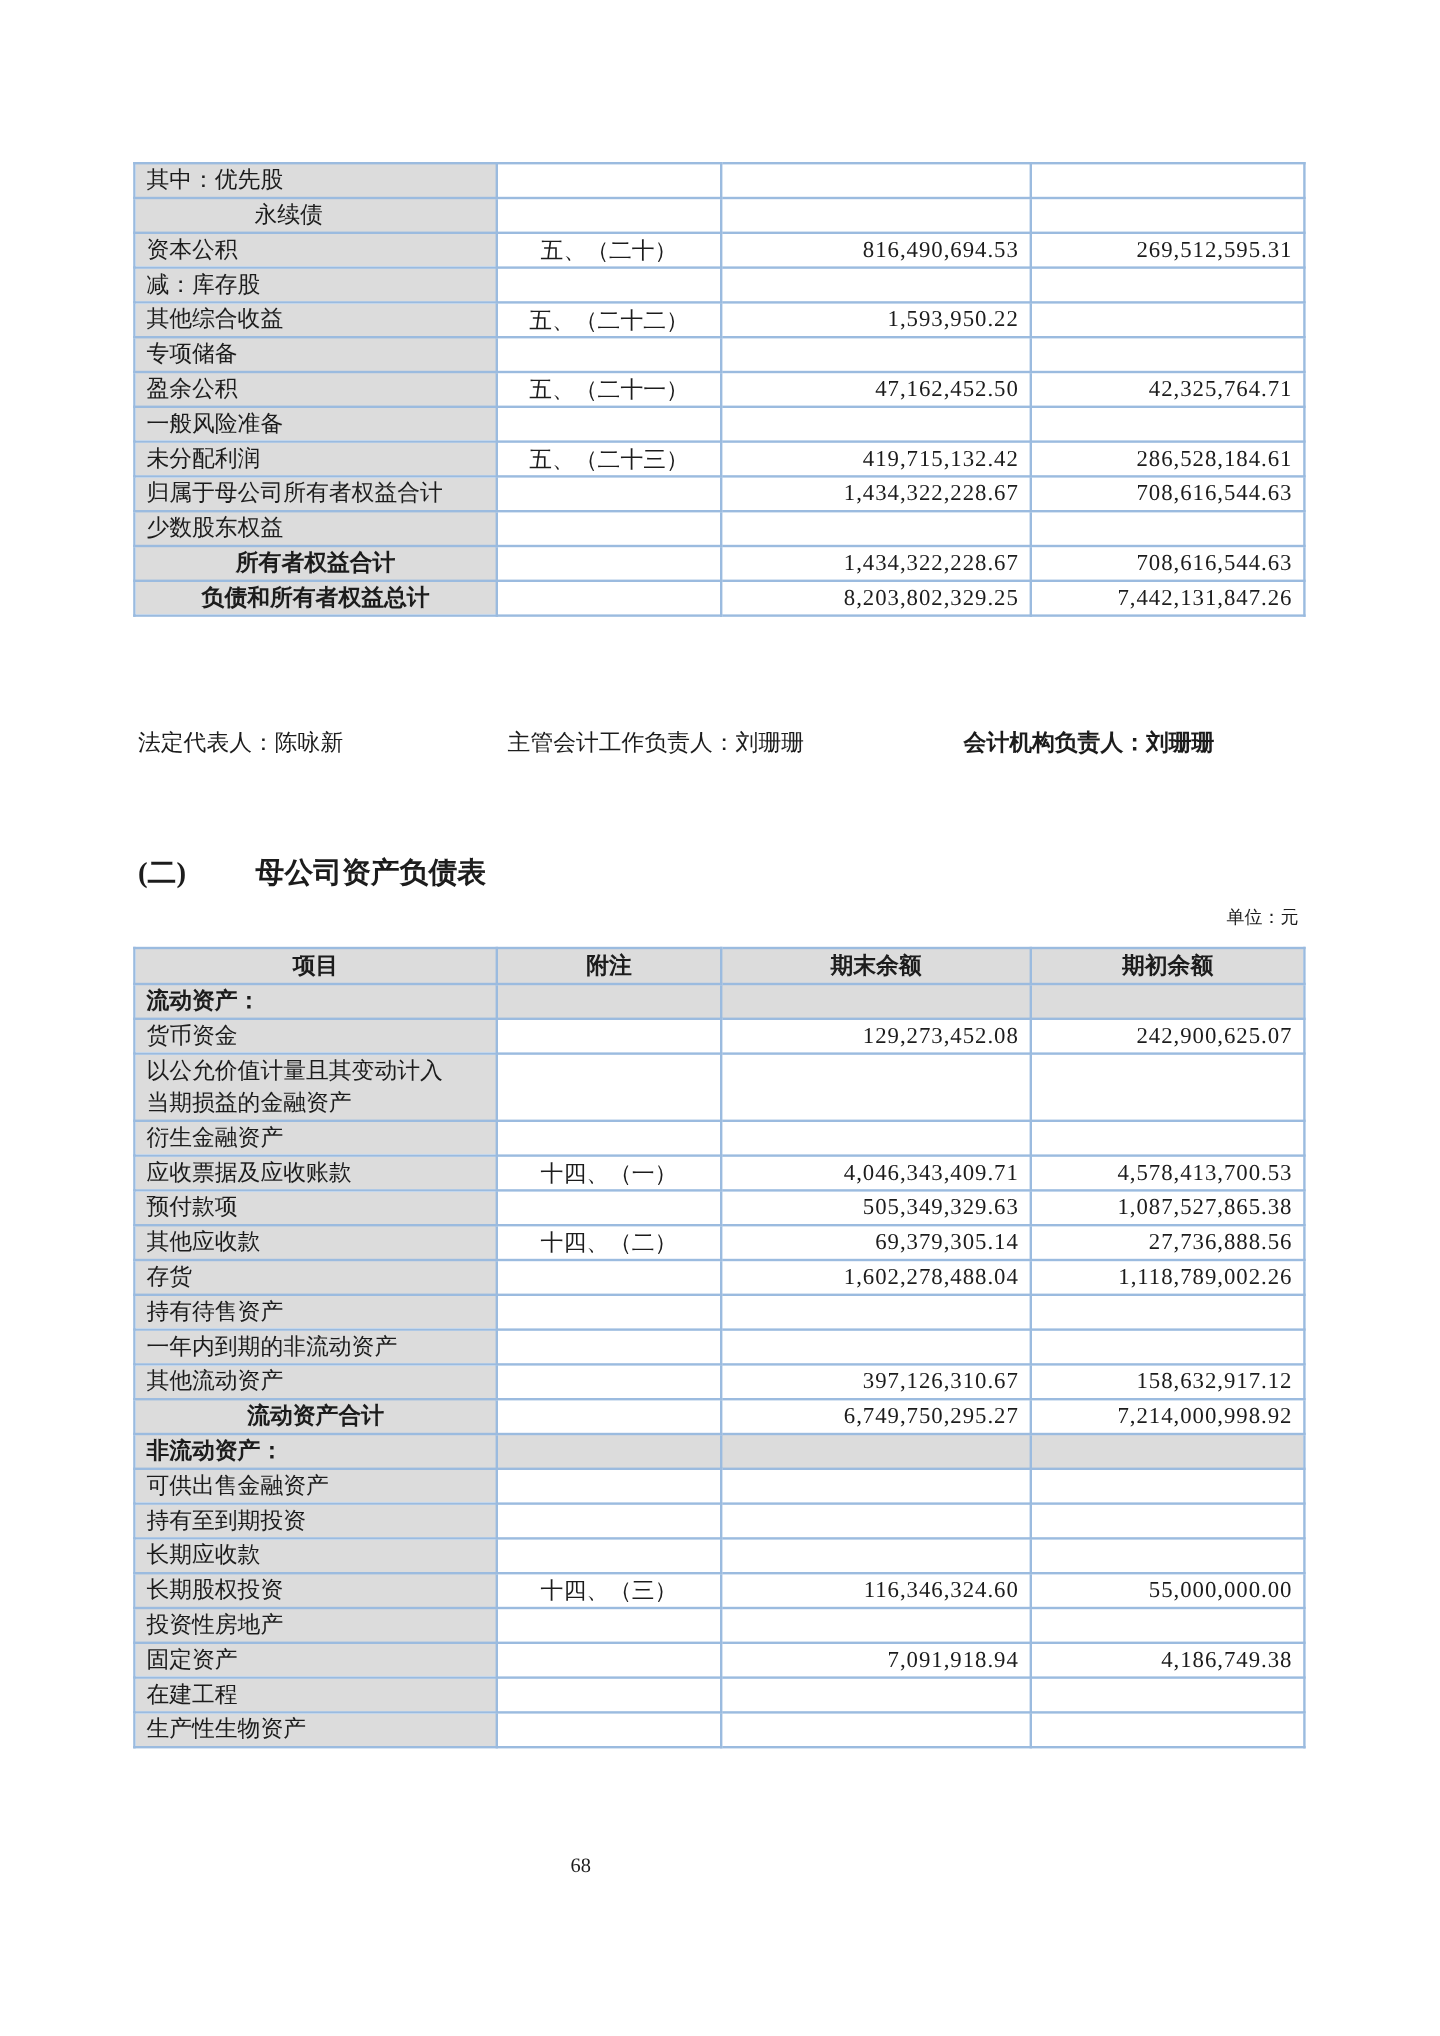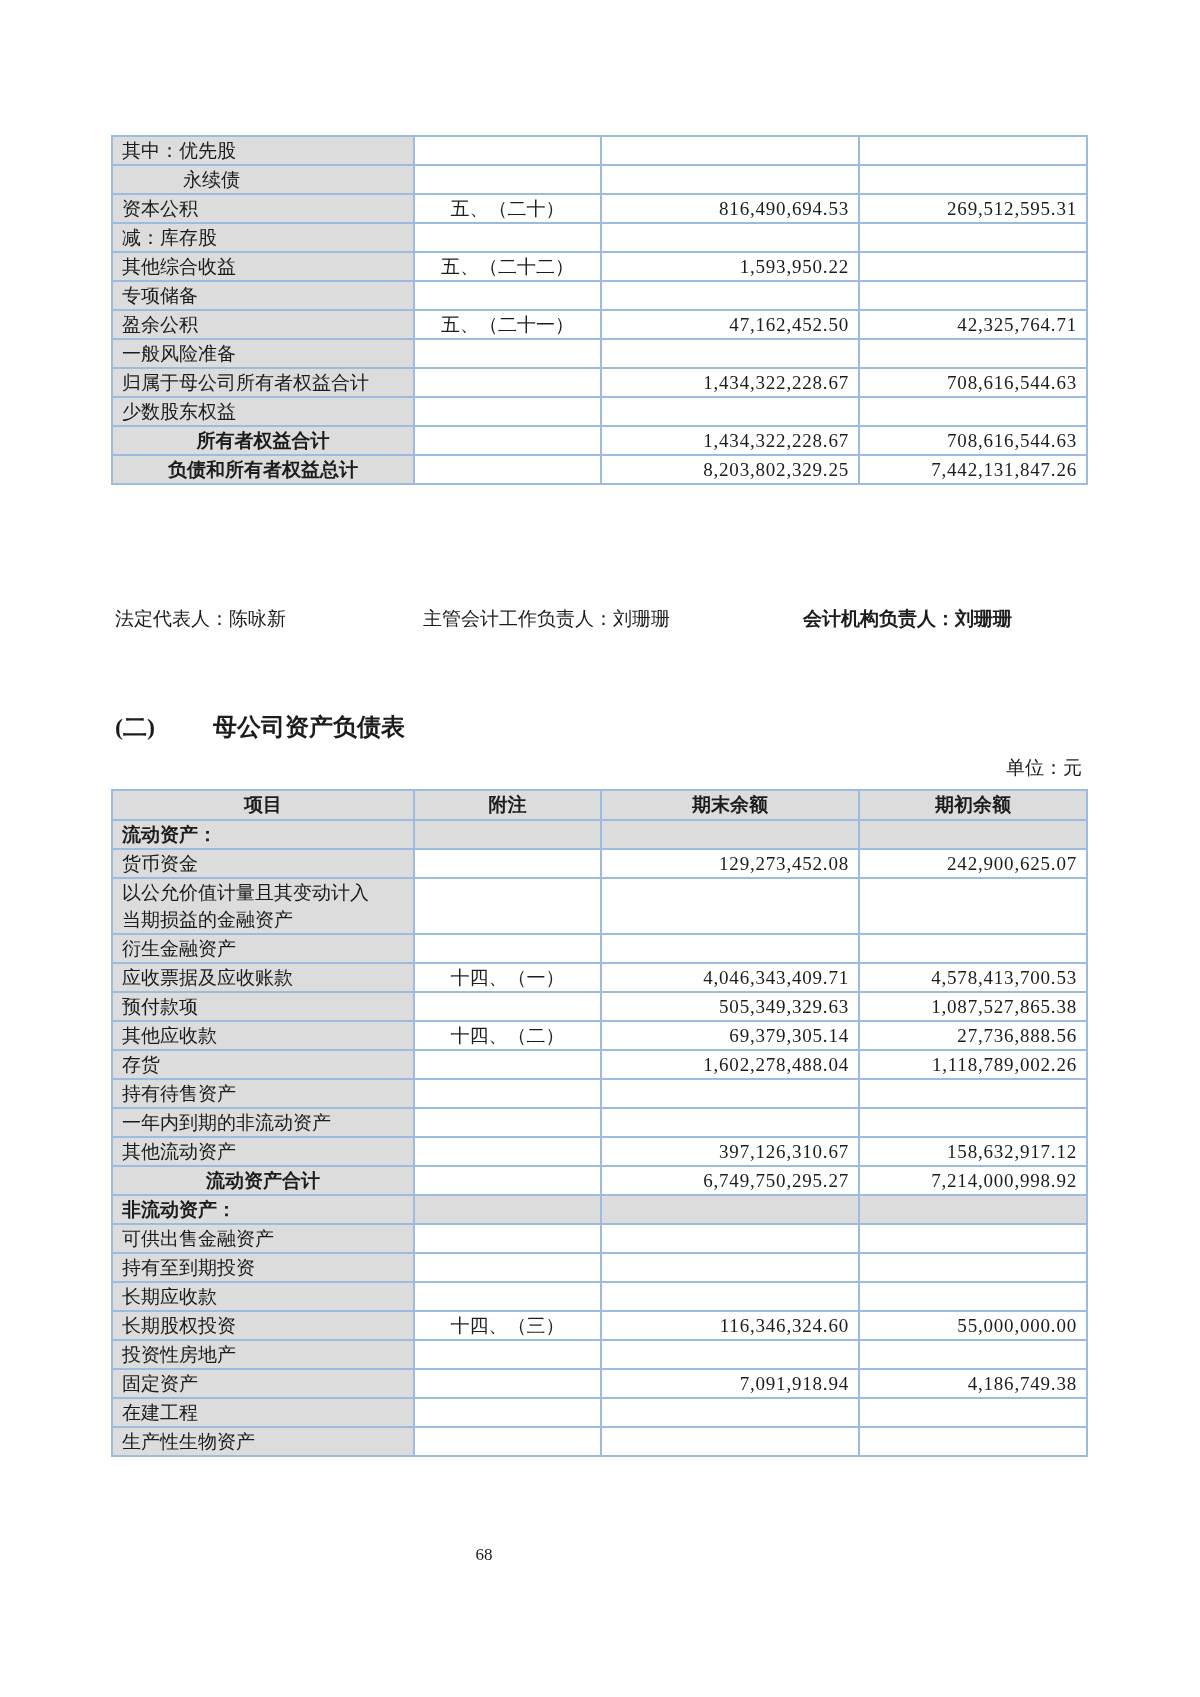--- a/index.html
+++ b/index.html
@@ -12,30 +12,30 @@
   table{border:2px solid #86aad3;}
   td,th{border:2px solid #9bbbdf;font-size:19px;padding:0 9px;overflow:hidden;}
   th{background:#dcdcdc;font-weight:bold;text-align:center;height:28px;}
   td{height:26px;}
   .t2 td{height:27px;}
   td.c1{background:#dcdcdc;text-align:left;white-space:pre-line;line-height:27px;}
   td.note{text-align:center;}
   td.num{text-align:right;letter-spacing:0.8px;white-space:nowrap;}
   tr.section td{background:#dcdcdc;font-weight:bold;}
   tr.total td.c1{font-weight:bold;text-align:center;margin-top:26px;}
-  td.indent{padding-left:70px;margin-left:28px;}
+  td.indent{padding-left:99px;margin-left:28px;}
   #tbl1{position:absolute;top:135px;left:0;}
   #signatories{position:absolute;top:606px;left:0;width:975px;height:26px;font-size:19px;}
   #signatories .sig{position:absolute;top:0;white-space:nowrap;}
   #sig-legal{left:4px;}
   #sig-chief{left:312px;}
   #sig-agency{left:692px;font-weight:bold;}
   #section-heading{position:absolute;top:711px;left:4px;font-size:24px;font-weight:bold;}
   #section-heading .idx{display:inline-block;margin-right:58px;}
-  #unit-line{position:absolute;top:755px;left:0;width:971px;text-align:right;font-size:19px;}
+  #unit-line{position:absolute;top:755px;left:0;width:971px;text-align:right;font-size:15px;}
   #tbl2{position:absolute;top:789px;left:0;}
   #page-footer{position:absolute;top:1545px;left:0;width:968px;text-align:center;font-size:17px;}
 </style>
 </head>
 <body>
 
 <div class="sheet">
 
   <table id="tbl1">
     <colgroup>
@@ -85,20 +85,26 @@
           <td class="c1">盈余公积</td>
           <td class="note">五、（二十一）</td>
           <td class="num">47,162,452.50</td>
           <td class="num">42,325,764.71</td>
         </tr>
         <tr>
           <td class="c1">一般风险准备</td>
           <td class="note"></td>
           <td class="num"></td>
           <td class="num"></td>
+        </tr>
+        <tr>
+          <td class="c1">未分配利润</td>
+          <td class="note">五、（二十三）</td>
+          <td class="num">419,715,132.42</td>
+          <td class="num">286,528,184.61</td>
         </tr>
         <tr>
           <td class="c1">归属于母公司所有者权益合计</td>
           <td class="note"></td>
           <td class="num">1,434,322,228.67</td>
           <td class="num">708,616,544.63</td>
         </tr>
         <tr>
           <td class="c1">少数股东权益</td>
           <td class="note"></td>

